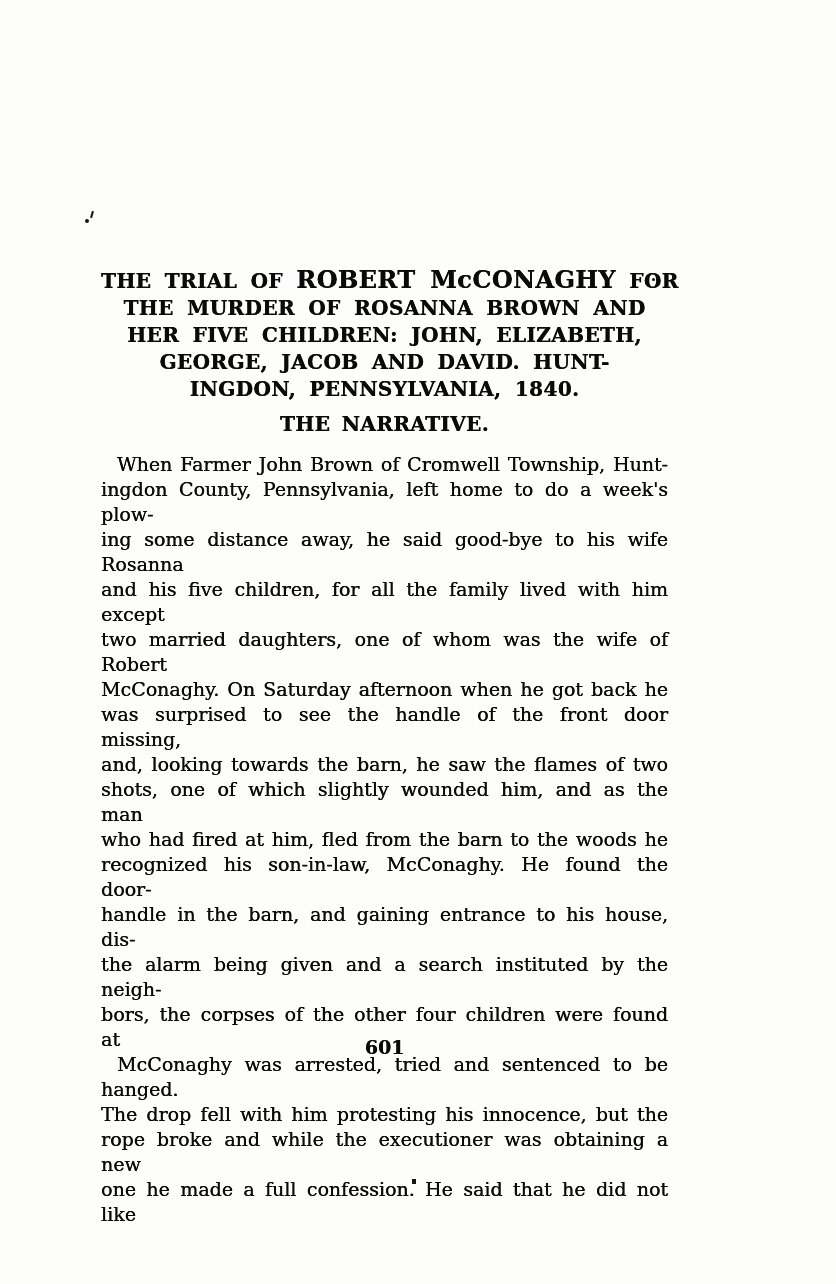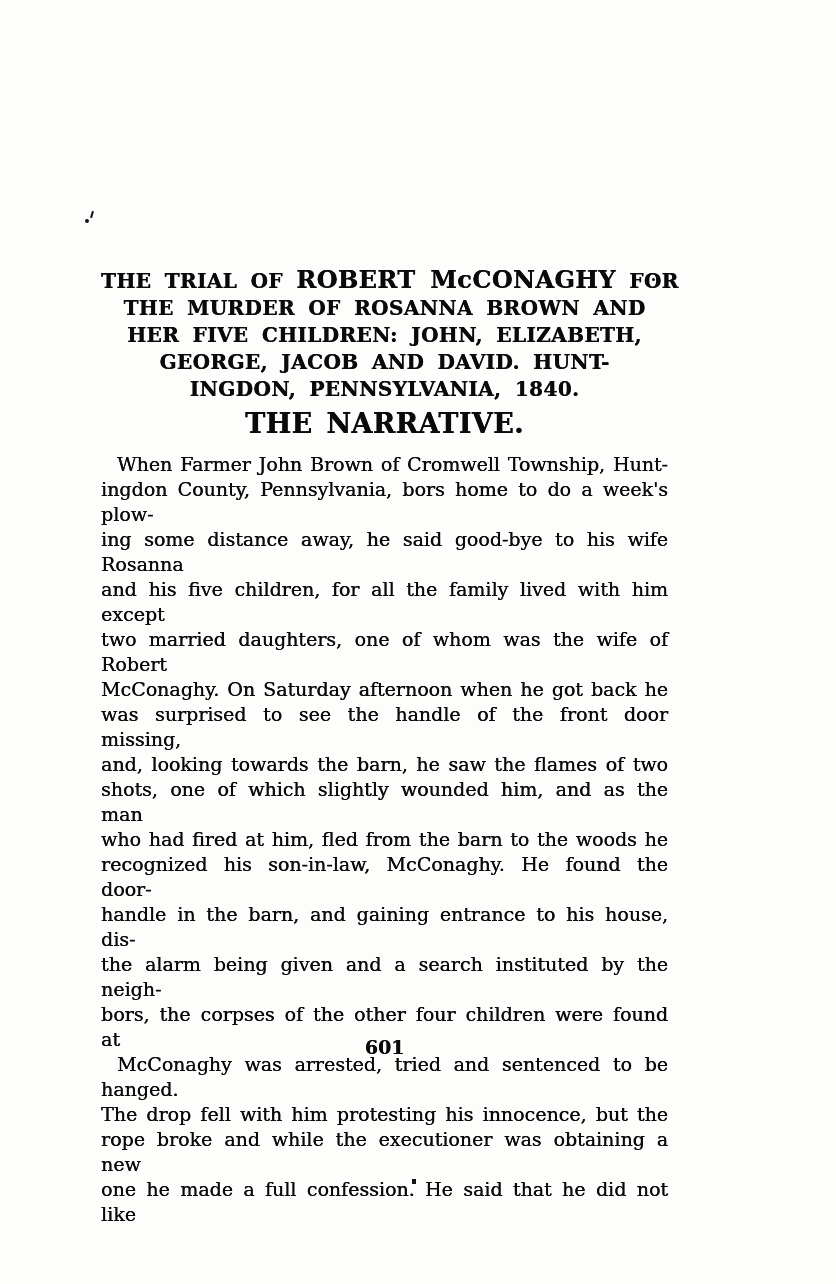--- a/index.html
+++ b/index.html
@@ -31,21 +31,21 @@
   .title-name { font-size: 24px; }
   
   .narrative-heading {
     position: absolute;
     left: 101px;
     top: 412px;
     width: 567px;
     margin: 0;
     text-align: center;
     font-weight: 700;
-    font-size: 27px;
+    font-size: 20px;
     line-height: 24px;
     letter-spacing: 0.4px;
     word-spacing: 4px;
     text-shadow: 0.35px 0 0 currentColor;
   }
   
   .body-text {
     position: absolute;
     left: 101px;
     top: 452px;
@@ -95,21 +95,21 @@
     <div class="title-line">THE MURDER OF ROSANNA BROWN AND</div>
     <div class="title-line">HER FIVE CHILDREN: JOHN, ELIZABETH,</div>
     <div class="title-line">GEORGE, JACOB AND DAVID.  HUNT-</div>
     <div class="title-line">INGDON, PENNSYLVANIA, 1840.</div>
   </header>
 
   <h2 class="narrative-heading">THE NARRATIVE.</h2>
 
   <section class="body-text">
     <div class="bline indent">When Farmer John Brown of Cromwell Township, Hunt-</div>
-    <div class="bline">ingdon County, Pennsylvania, bors home to do a week's plow-</div>
+    <div class="bline">ingdon County, Pennsylvania, left home to do a week's plow-</div>
     <div class="bline">ing some distance away, he said good-bye to his wife Rosanna</div>
     <div class="bline">and his five children, for all the family lived with him except</div>
     <div class="bline">two married daughters, one of whom was the wife of Robert</div>
     <div class="bline">McConaghy.  On Saturday afternoon when he got back he</div>
     <div class="bline">was surprised to see the handle of the front door missing,</div>
     <div class="bline">and, looking towards the barn, he saw the flames of two</div>
     <div class="bline">shots, one of which slightly wounded him, and as the man</div>
     <div class="bline">who had fired at him, fled from the barn to the woods he</div>
     <div class="bline">recognized his son-in-law, McConaghy.  He found the door-</div>
     <div class="bline">handle in the barn, and gaining entrance to his house, dis-</div>

